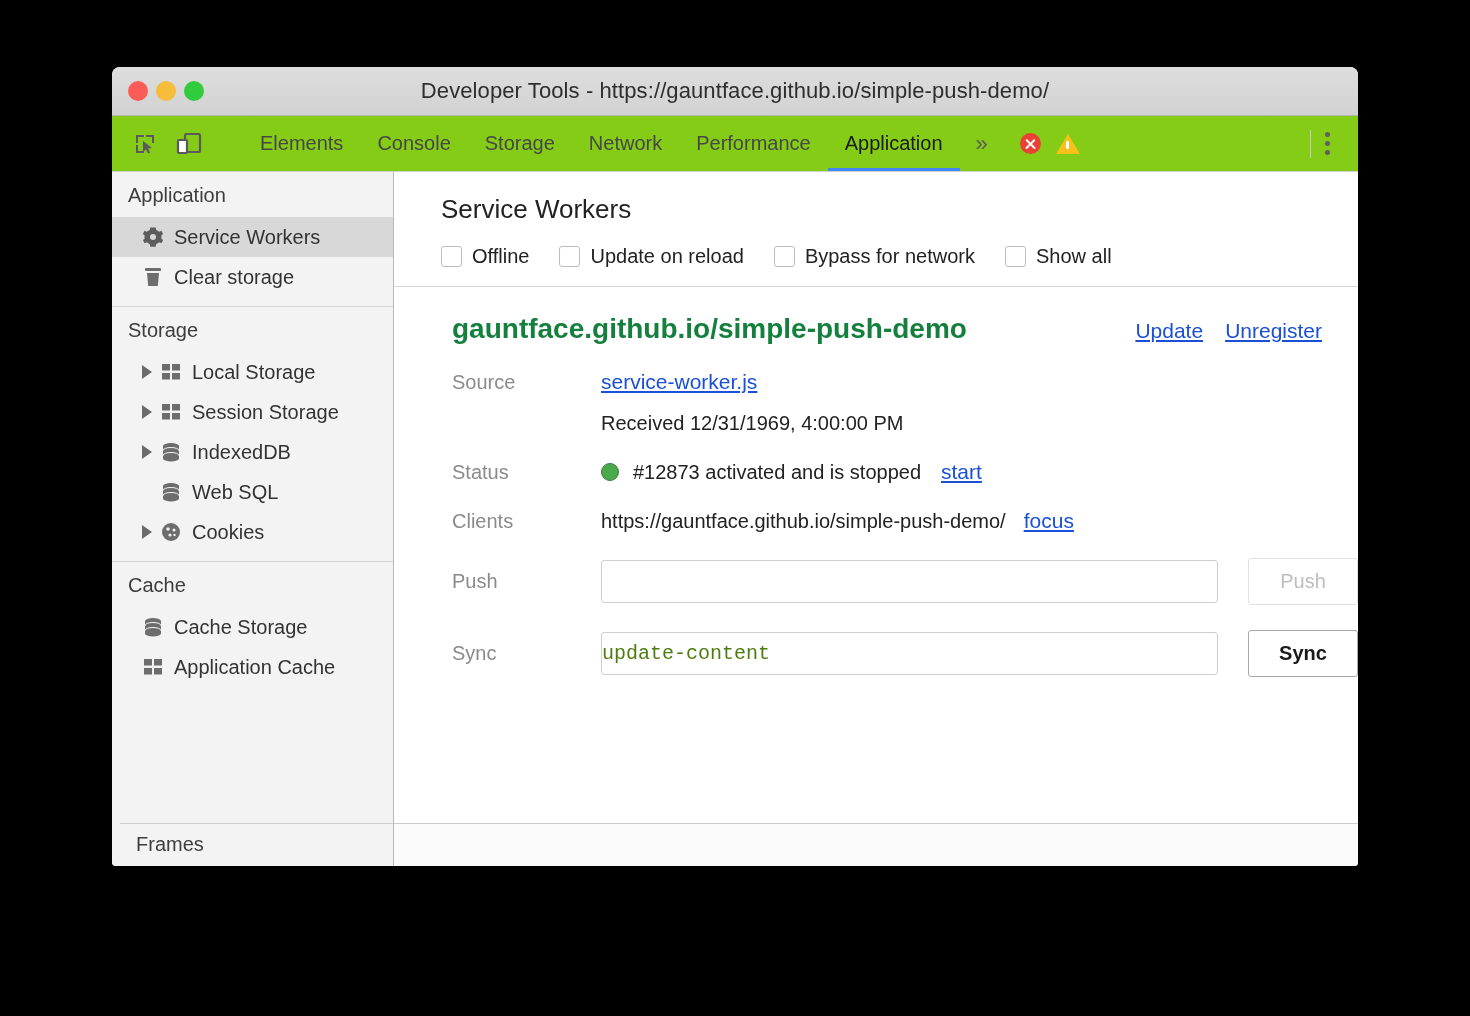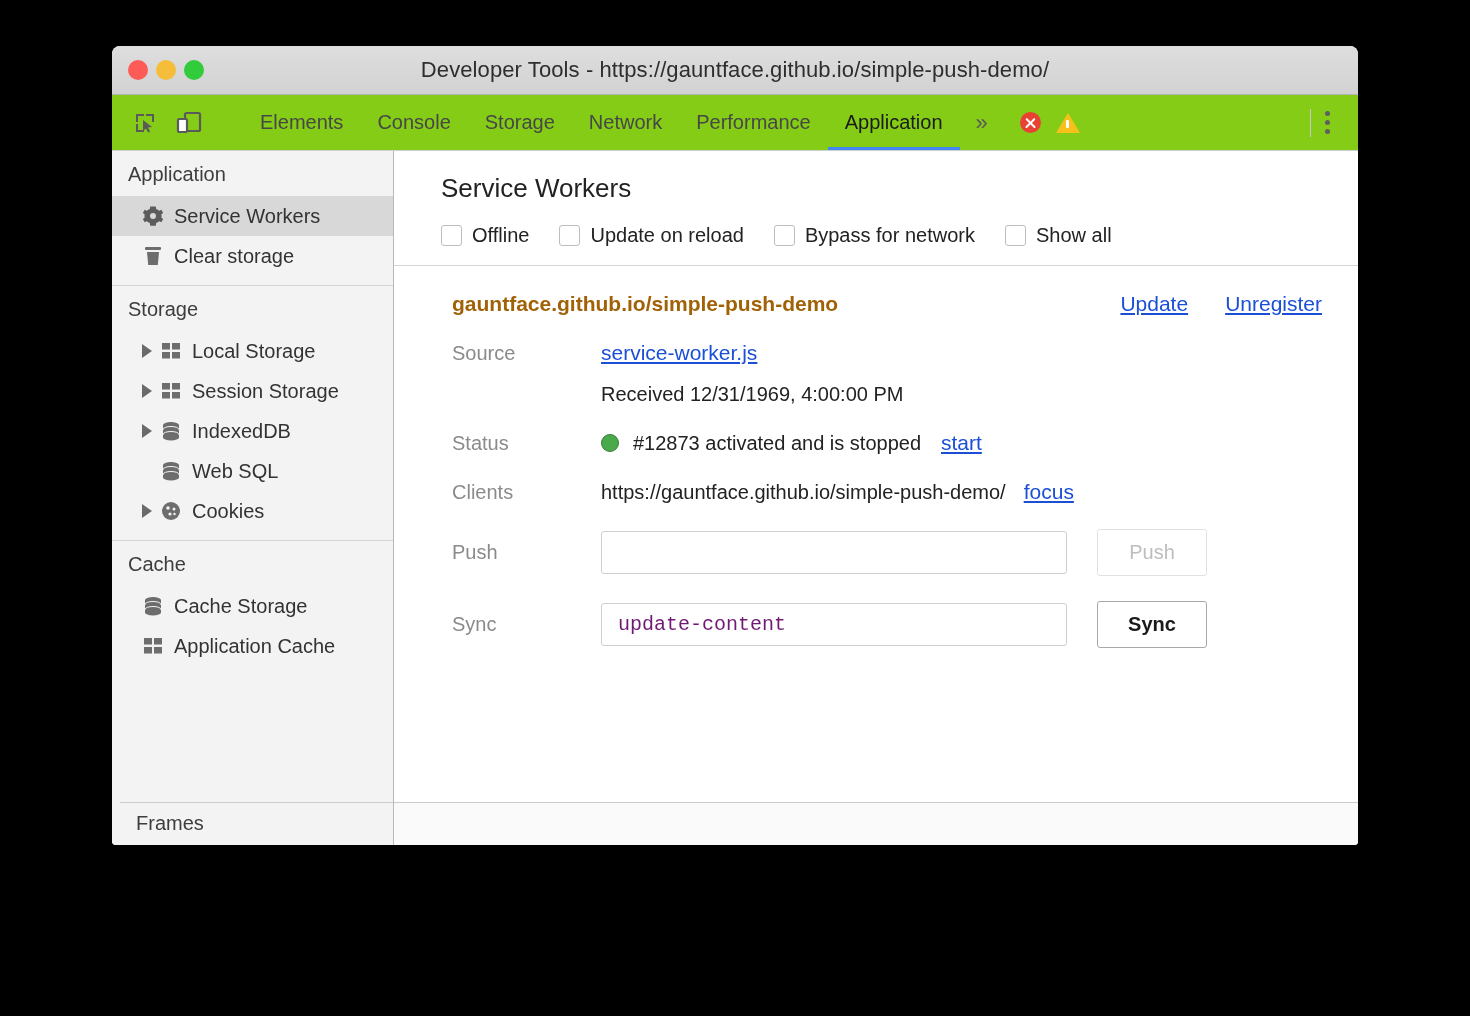--- a/index.html
+++ b/index.html
@@ -11,21 +11,21 @@
     height: 1016px;
     background: #000000;
     font-family: "Liberation Sans", sans-serif;
     overflow: hidden;
   }
 
   
   .window {
     position: absolute;
     left: 112px;
-    top: 46px;
+    top: 67px;
     width: 1246px;
     height: 799px;
     background: #ffffff;
     border-radius: 8px 8px 4px 4px;
     overflow: hidden;
     box-shadow: 0 6px 26px rgba(0,0,0,0.45);
   }
 
   
   .titlebar {
@@ -280,28 +280,28 @@
 
   .reg {
     padding: 26px 0 0 0;
   }
   .reg-head {
     display: flex;
     align-items: baseline;
     padding: 0 36px 0 58px;
   }
   .reg-scope {
-    font-size: 21px;
+    font-size: 28px;
     font-weight: bold;
-    color: #a16207;
+    color: #15803d;
   }
   .reg-actions {
     margin-left: auto;
     display: flex;
-    gap: 37px;
+    gap: 22px;
   }
   a.link {
     color: #1a4fd6;
     text-decoration: underline;
     font-size: 21px;
     cursor: pointer;
   }
 
   .row {
     display: flex;
@@ -328,28 +328,28 @@
     margin-top: 18px;
   }
   .dot {
     width: 16px; height: 16px;
     border-radius: 50%;
     background: #49a94b;
     border: 1px solid #3c7d3f;
     flex: none;
   }
   .field {
-    width: 466px;
+    width: 617px;
     height: 43px;
     border: 1px solid #cfcfcf;
     border-radius: 3px;
     background: #fff;
     font-size: 20px;
-    color: #701a75;
-    padding: 0 16px;
+    color: #4d7c0f;
+    padding: 0 0;
     box-sizing: border-box;
     font-family: "Liberation Mono", monospace;
     outline: none;
   }
   .btn {
     width: 108px;
     height: 45px;
     margin-left: 16px;
     border-radius: 3px;
     background: #fff;

